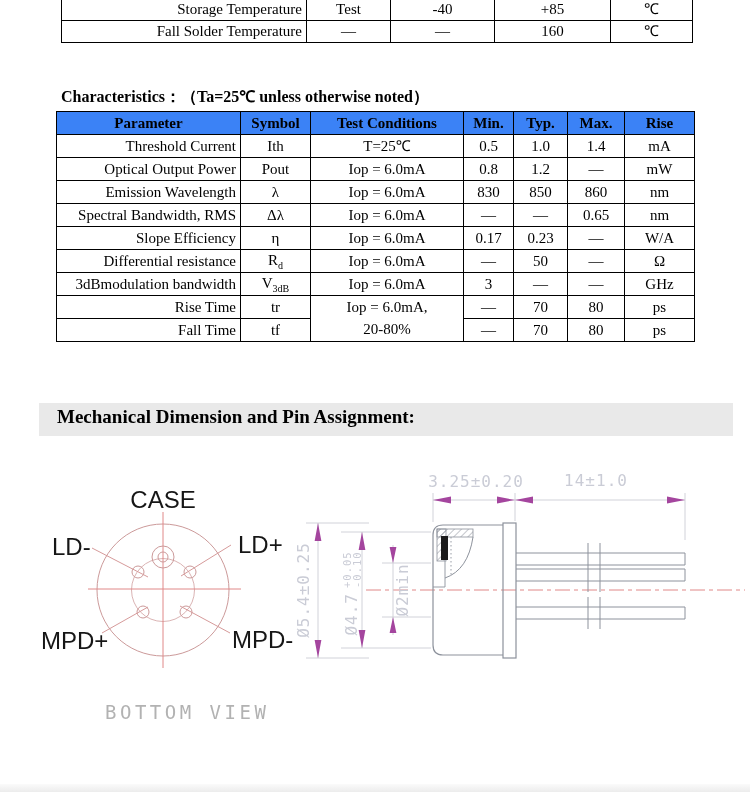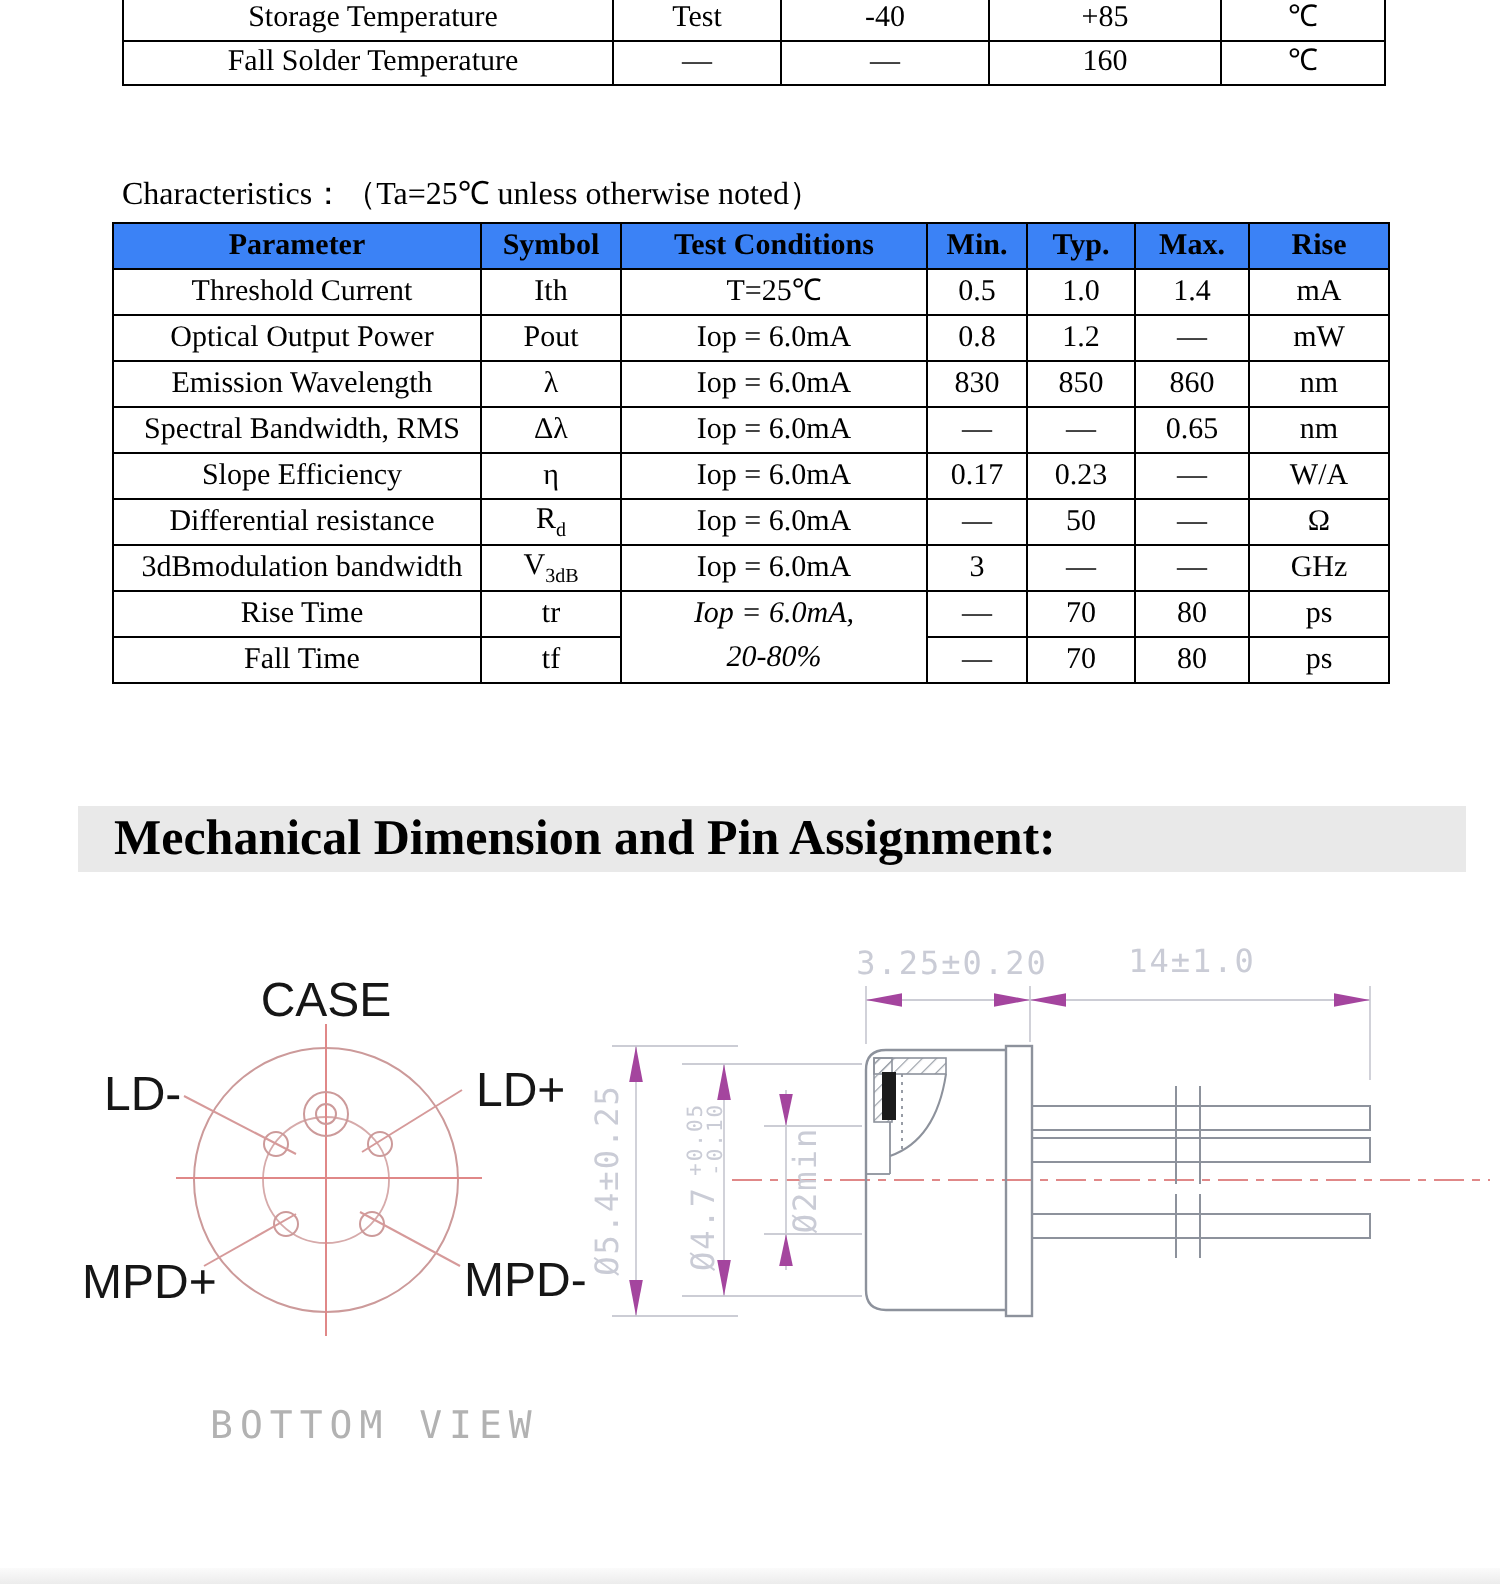--- a/index.html
+++ b/index.html
@@ -4,32 +4,32 @@
 <style>
   html,body{margin:0;padding:0;background:#fff;}
   #page{position:relative;width:750px;height:792px;background:#ffffff;overflow:hidden;
         font-family:"Liberation Serif", serif;color:#000;}
 
   
   table.doc{border-collapse:collapse;position:absolute;table-layout:fixed;}
   table.doc td, table.doc th{border:1.5px solid #000;font-size:15px;line-height:1.1;
         padding:0 4px;height:22px;text-align:center;vertical-align:middle;
         font-family:"Liberation Serif", serif;overflow:hidden;white-space:nowrap;}
-  table.doc td.l{text-align:center;padding-left:9px;}
+  table.doc td.l{text-align:right;padding-left:9px;}
   #abs-table{left:61px;top:-2px;width:631px;}
   #abs-table td{height:21px;}
   #char-table{left:56px;top:111px;width:638px;}
   #char-table th{background:#3b82f6;font-weight:bold;height:22px;}
   #char-table sub{font-size:10px;}
-  .two-line div{line-height:1.45;font-style:italic;}
+  .two-line div{line-height:1.45;}
 
   
-  #char-heading{position:absolute;left:61px;top:85px;font-size:16px;font-weight:normal;}
+  #char-heading{position:absolute;left:61px;top:85px;font-size:16px;font-weight:bold;}
   #mech-band{position:absolute;left:39px;top:403px;width:694px;height:33px;background:#e9e9e9;}
-  #mech-heading{position:absolute;left:18px;top:3px;font-size:25px;font-weight:bold;}
+  #mech-heading{position:absolute;left:18px;top:3px;font-size:19px;font-weight:bold;}
 
   
   #drawing{position:absolute;left:0;top:450px;}
   .cad-text{font-family:"DejaVu Sans Mono", monospace;fill:#caccd6;letter-spacing:1px;}
   .pin-label{font-family:"Liberation Sans", sans-serif;fill:#161616;font-size:24px;}
   .caption{font-family:"DejaVu Sans Mono", monospace;fill:#b2b2b2;font-size:19px;letter-spacing:3.5px;}
 
   #bottom-strip{position:absolute;left:0;top:784px;width:750px;height:8px;
         background:linear-gradient(#fbfbfb,#ececec);}
 </style>

